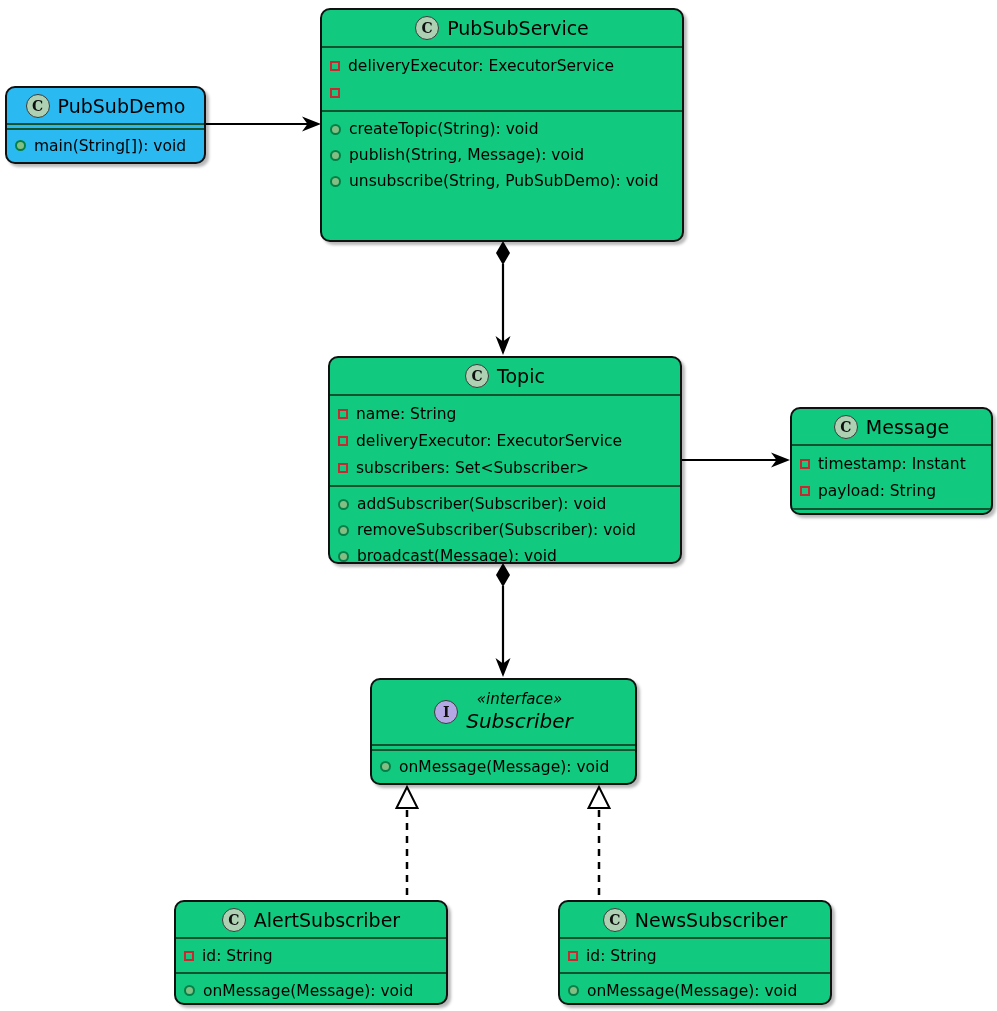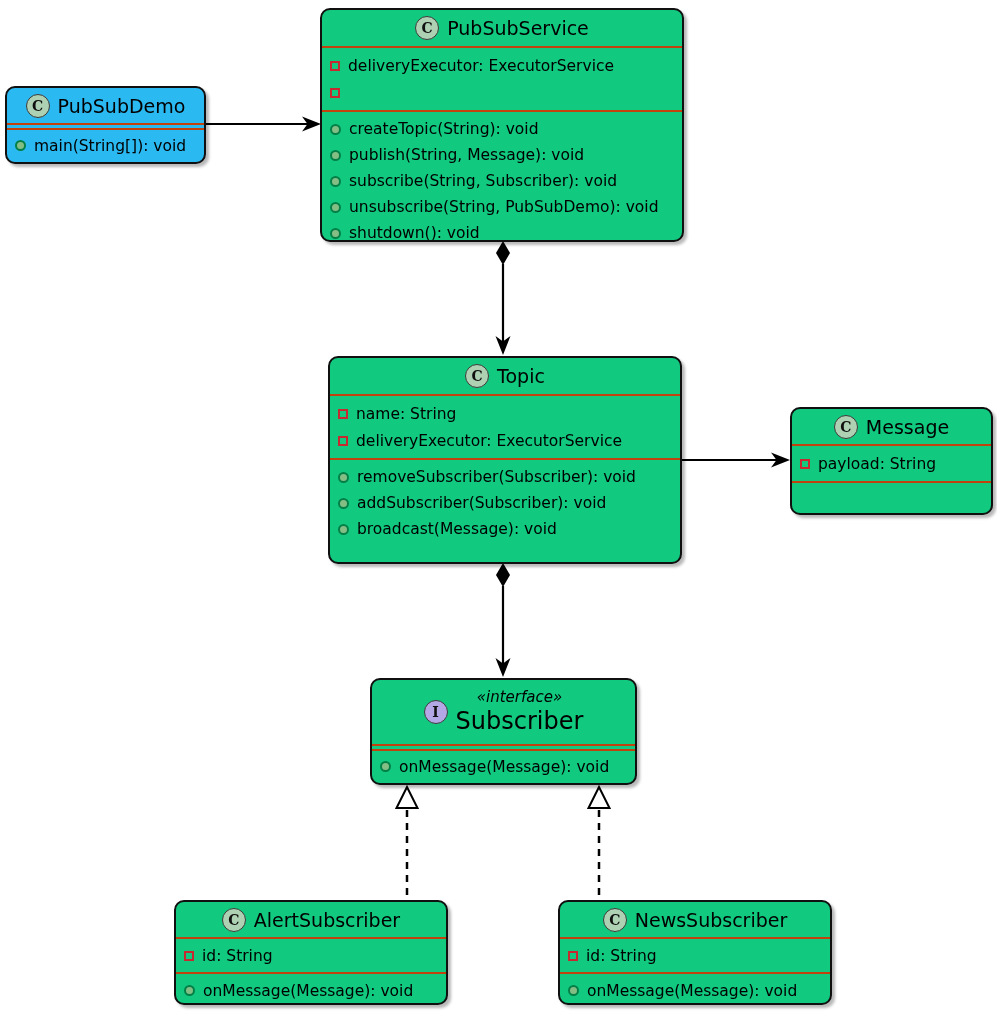--- a/index.html
+++ b/index.html
@@ -7,28 +7,28 @@
   #edges{position:absolute;left:0;top:0;z-index:0;}
   .class-box{
     position:absolute;z-index:1;background:#11C97F;border:2px solid #101010;border-radius:10px;
     box-shadow:3px 3px 3px rgba(0,0,0,0.28);display:flex;flex-direction:column;overflow:hidden;
     color:#000;box-sizing:border-box;
   }
   .class-box.blue{background:#2BB9F2;}
   .box-title{display:flex;align-items:center;justify-content:center;gap:8px;font-size:19px;flex:0 0 auto;}
   .iface-stack{display:flex;flex-direction:column;align-items:center;line-height:1.25;}
   .iface-stereo{font-style:italic;font-size:15px;text-align:center;}
-  .iface-name{font-size:24px;}
+  .iface-name{font-style:italic;font-size:20px;}
   .circle-badge{
     width:22px;height:22px;border-radius:50%;background:#ADD1B2;border:1px solid #3b3b3b;
     display:flex;align-items:center;justify-content:center;flex:0 0 auto;
     font-family:"DejaVu Serif","Liberation Serif",serif;font-weight:bold;font-size:14px;color:#101010;
   }
   .circle-badge.iface{background:#B4A7E5;}
-  .compartment{border-top:2px solid #c2410c;padding:4px 0;flex:0 0 auto;box-sizing:border-box;}
+  .compartment{border-top:2px solid #14532d;padding:4px 0;flex:0 0 auto;box-sizing:border-box;}
   .compartment.empty{padding:0;height:5px;}
   .compartment.grow{flex:1 1 auto;}
   .member-row{display:flex;align-items:center;gap:8px;padding:0 8px;height:27px;font-size:15.5px;white-space:nowrap;}
   .member-row.m26{height:26px;}
   .field-icon{width:10px;height:10px;border:2px solid #C82930;box-sizing:border-box;flex:0 0 auto;background:transparent;}
   .method-icon{width:11px;height:11px;border-radius:50%;border:2px solid #038048;background:#84BE84;box-sizing:border-box;flex:0 0 auto;}
 </style>
 </head>
 <body>
 
@@ -89,29 +89,21 @@
       <div class="member-row m26">
           <span class="method-icon"></span>
           <span>createTopic(String): void</span>
         </div>
       <div class="member-row m26">
           <span class="method-icon"></span>
           <span>publish(String, Message): void</span>
         </div>
       <div class="member-row m26">
           <span class="method-icon"></span>
-          <span>subscribe(String, Subscriber): void</span>
-        </div>
-      <div class="member-row m26">
-          <span class="method-icon"></span>
           <span>unsubscribe(String, PubSubDemo): void</span>
-        </div>
-      <div class="member-row m26">
-          <span class="method-icon"></span>
-          <span>shutdown(): void</span>
         </div>
     </div>
   </div>
 
   <div class="class-box blue" style="left:5px;top:86px;width:201px;height:78px;">
     <div class="box-title" style="height:35px;">
       <span class="circle-badge">
           <span>C</span>
         </span>
       <span>PubSubDemo</span>
@@ -134,45 +126,53 @@
     </div>
     <div class="compartment">
       <div class="member-row">
           <span class="field-icon"></span>
           <span>name: String</span>
         </div>
       <div class="member-row">
           <span class="field-icon"></span>
           <span>deliveryExecutor: ExecutorService</span>
         </div>
+      <div class="member-row">
+          <span class="field-icon"></span>
+          <span>subscribers: Set&lt;Subscriber&gt;</span>
+        </div>
     </div>
     <div class="compartment grow">
       <div class="member-row m26">
           <span class="method-icon"></span>
+          <span>addSubscriber(Subscriber): void</span>
+        </div>
+      <div class="member-row m26">
+          <span class="method-icon"></span>
           <span>removeSubscriber(Subscriber): void</span>
         </div>
       <div class="member-row m26">
           <span class="method-icon"></span>
-          <span>addSubscriber(Subscriber): void</span>
-        </div>
-      <div class="member-row m26">
-          <span class="method-icon"></span>
           <span>broadcast(Message): void</span>
         </div>
     </div>
   </div>
 
   <div class="class-box" style="left:790px;top:407px;width:203px;height:108px;">
     <div class="box-title" style="height:35px;">
       <span class="circle-badge">
           <span>C</span>
         </span>
       <span>Message</span>
     </div>
     <div class="compartment">
+      <div class="member-row">
+          <span class="field-icon"></span>
+          <span>timestamp: Instant</span>
+        </div>
       <div class="member-row">
           <span class="field-icon"></span>
           <span>payload: String</span>
         </div>
     </div>
     <div class="compartment empty grow"></div>
   </div>
 
   <div class="class-box" style="left:370px;top:678px;width:267px;height:107px;">
     <div class="box-title" style="height:64px;">

